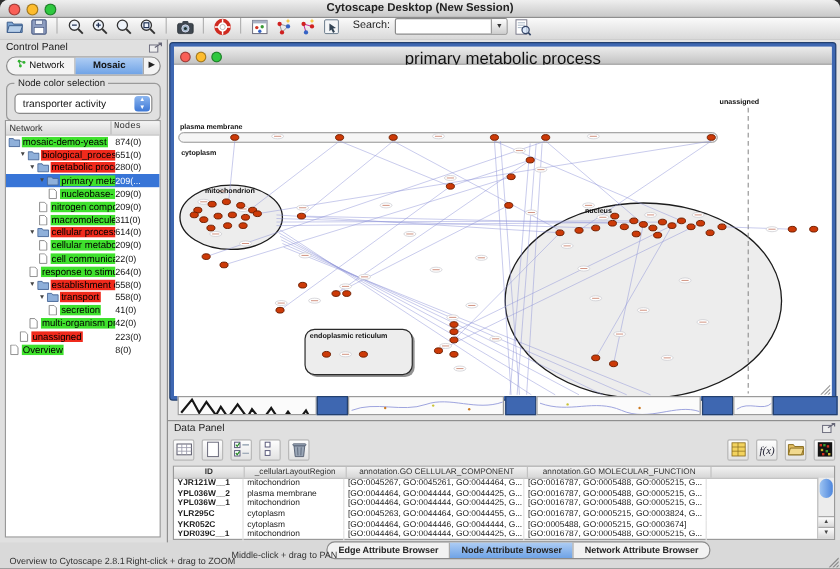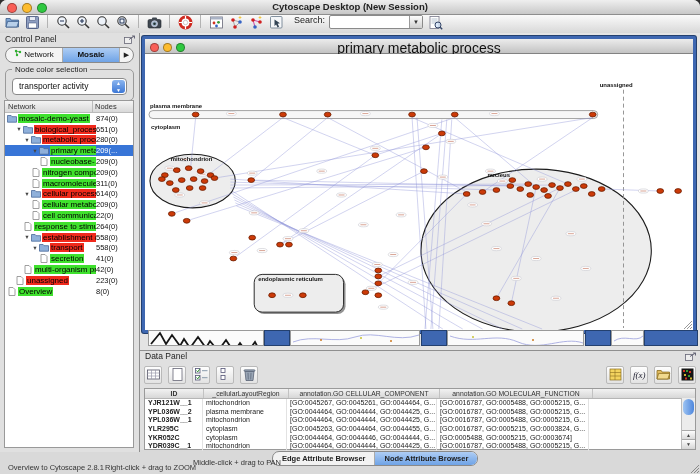--- a/index.html
+++ b/index.html
@@ -31,21 +31,21 @@
   .gbox{position:absolute;left:5px;right:5px;top:36px;height:30px;border:1px solid #9a9a9a;border-radius:5px;}
   .gbox .legend{position:absolute;top:-5px;left:6px;background:#e0e0e0;padding:0 3px;font-size:8px;color:#222;}
   .dropdown{position:absolute;left:6px;right:6px;top:8px;height:15px;background:#fff;border:1px solid #8a8a8a;border-radius:4px;font-size:8.5px;line-height:15px;padding-left:6px;color:#111;}
   .stepper{position:absolute;right:1px;top:1px;bottom:1px;width:13px;border-radius:3px;background:linear-gradient(#8cb6ef,#3c77d6);color:#fff;font-size:5px;line-height:6.5px;text-align:center;}
   .chkrow{position:absolute;left:10px;top:72px;height:12px;display:flex;align-items:center;gap:4px;}
   .chk{width:10px;height:10px;border-radius:2px;background:linear-gradient(#79aaf0,#3c77d6);border:1px solid #2a5cae;color:#fff;font-size:8px;line-height:9px;text-align:center;}
   .chklab{font-size:8.5px;color:#111;}
   .tree{position:absolute;left:4px;right:5px;top:67px;bottom:4px;background:#fff;border:1px solid #999;overflow:hidden;}
   .tree-head{height:11px;display:flex;background:linear-gradient(#f4f4f4,#d9d9d9);border-bottom:1px solid #bbb;font-size:7.5px;color:#333;}
   .tree-head .c1{flex:1;padding-left:3px;line-height:11px;}
-  .tree-head .c2{width:38px;border-left:1px solid #bbb;padding-left:2px;line-height:11px;}
+  .tree-head .c2{width:38px;border-left:1px solid #bbb;padding-left:2px;line-height:11px;font-family:Liberation Mono, monospace;}
   .trow{height:10.8px;display:flex;align-items:center;font-size:8px;white-space:nowrap;}
   .trow .arr{width:8px;font-size:5.5px;color:#444;text-align:center;flex:none;}
   .trow .ic{width:11px;height:9px;flex:none;}
   .trow .ic svg{width:10px;height:9px;display:block;}
   .lblwrap{flex:1;overflow:hidden;}
   .chipl{padding:0 1px;color:#000;}
   .chipl.green{background:var(--green);}
   .chipl.red{background:var(--red);}
   .cnt{width:37px;flex:none;font-size:7.5px;color:#111;}
   .trow.sel{background:var(--sel);}
@@ -829,20 +829,21 @@
         <div class="vthumb"></div>
         <div class="vbtn vb1">▲</div>
         <div class="vbtn vb2">▼</div>
       </div>
     </div>
   </div>
 
   <div class="btabs" id="bTabs">
       <div class="btab">Edge Attribute Browser</div>
       <div class="btab active">Node Attribute Browser</div>
+      <div class="btab">Network Attribute Browser</div>
     </div>
 
   <div class="status">
     <span class="st1">Overview to Cytoscape 2.8.1</span>
     <span class="st2">Right-click + drag to ZOOM</span>
     <span class="st3">Middle-click + drag to PAN</span>
     <span class="bgrip"><svg viewBox="0 0 10 10">
           <g stroke="#8a8a8a" stroke-width="1">
             <line x1="2" y1="10" x2="10" y2="2"></line>
             <line x1="5" y1="10" x2="10" y2="5"></line>

